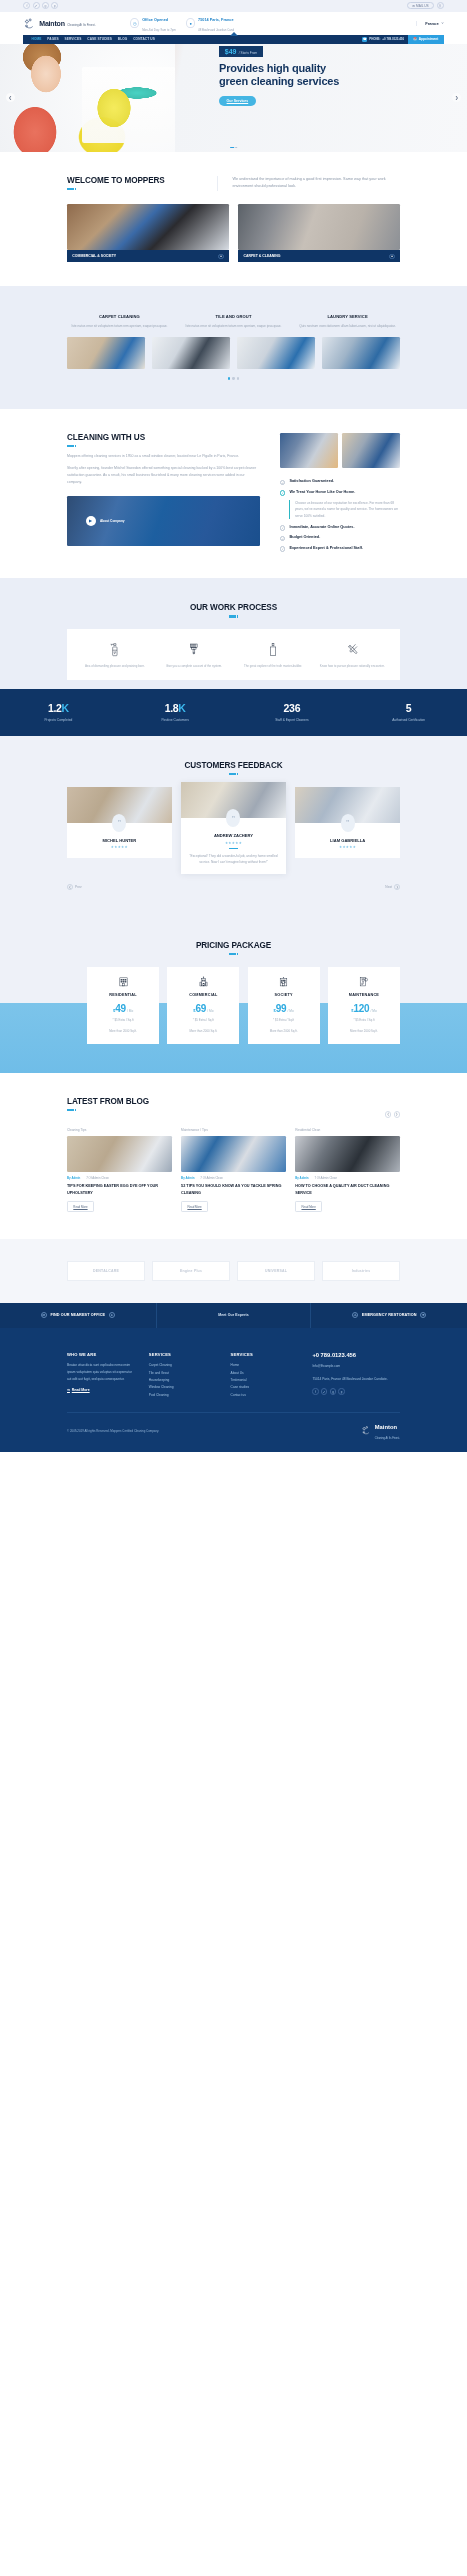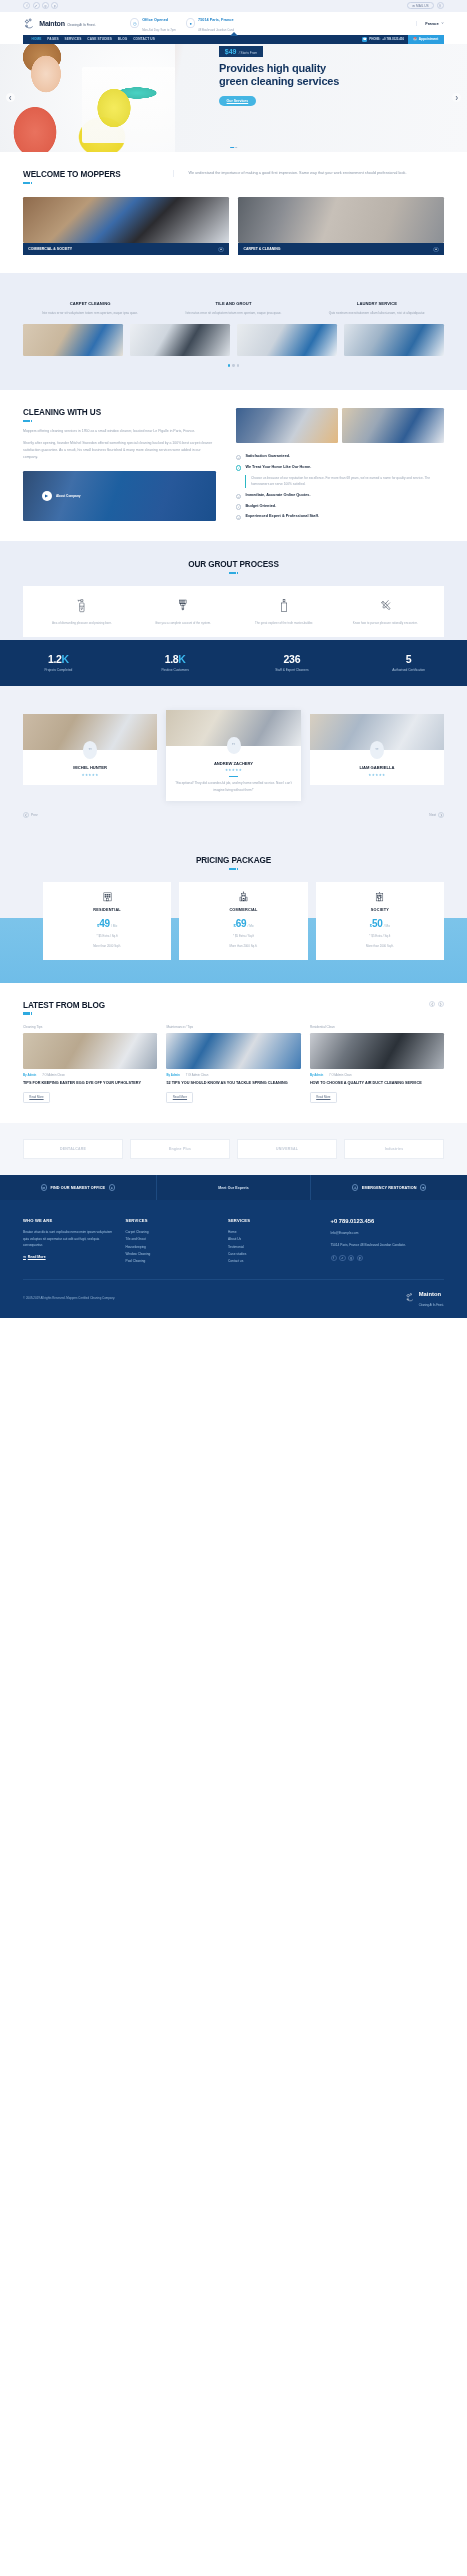--- a/index.html
+++ b/index.html
@@ -1,21 +1,21 @@
 <!DOCTYPE html>
 <html style="font-size:9.3px"><head>
 <meta charset="utf-8">
 <style>
   * { box-sizing: border-box; margin:0; padding:0; }
   body {
     width:467px; margin:0 auto; background:#ffffff;
     font-family:"Liberation Sans", sans-serif; color:#333;
     -webkit-font-smoothing:antialiased;
   }
-  .wrap { width:421px; margin:3px auto; }
+  .wrap { width:333px; margin:9px auto; }
 
   
   .topbar { background:#eef1f8; height:11.7px; display:flex; align-items:center; padding:0 23.4px; }
   .social { display:flex; gap:2.3px; }
   .soc { width:7px;height:7px;border:0.6px solid #c9d2e4;border-radius:50%;display:flex;align-items:center;justify-content:center;
          font-size:3.5px;color:#8d9ab5;background:#f4f6fb;}
   .topright { margin-left:auto; display:flex; gap:2.9px; align-items:center; }
   .tr-btn { border:0.6px solid #c9d2e4;border-radius:5.3px;padding:0.6px 4.1px;font-size:3.2px;color:#6f7d99;display:flex;gap:1.2px;align-items:center;}
   .tr-ico { width:7px;height:7px;border:0.6px solid #c9d2e4;border-radius:50%;display:flex;align-items:center;justify-content:center;font-size:3.5px;color:#8d9ab5;}
 
@@ -174,21 +174,21 @@
   .p-ico { height:13px; display:flex; align-items:center; justify-content:center; color:#1d2a3d; }
   .p-name { font-size:3.8px; font-weight:700; color:#101b2d; margin-top:5.3px; letter-spacing:0.2px; }
   .p-price { margin-top:5.8px; display:flex; align-items:baseline; justify-content:center; color:#2eaae0; }
   .p-price .cur { font-size:4.1px; font-weight:700; }
   .p-price .amt { font-size:10px; font-weight:700; letter-spacing:-0.3px; }
   .p-price .per { font-size:3.2px; color:#9fb6c6; margin-left:1.2px; }
   .p-l { font-size:2.9px; color:#a3adbb; line-height:2; margin-top:4.7px; }
 
   
   .blog { padding:15px 0 17.5px; }
-  .blog-head { display:flex; align-items:flex-start; }
+  .blog-head { display:flex; align-items:flex-start;flex-direction:column; }
   .blog-nav { margin-left:auto; display:flex; gap:2.3px; }
   .blog-nav i { width:6.4px;height:6.4px;border:0.6px solid #d6dde8;border-radius:50%;display:flex;align-items:center;justify-content:center;font-size:2.9px;color:#9aa5b5;font-style:normal;}
   .bcards { display:flex; gap:9.3px; margin-top:10.5px; }
   .bcard { flex:1; }
   .bcat { font-size:3.2px; color:#9aa5b5; }
   .bimg { height:36px; margin-top:3.5px; border-radius:1.2px; }
   .bi1{background:linear-gradient(120deg,#cfc3ae 0%,#b5a territory 0%,#b9a88f 40%,#e5e8ec 75%,#9aa7b6 100%);}
   .bi1{background:linear-gradient(120deg,#cfc3ae 0%,#b9a88f 40%,#e5e8ec 75%,#9aa7b6 100%);}
   .bi2{background:linear-gradient(120deg,#e2e5ea 0%,#2d6aa4 30%,#d9dde3 60%,#3f7ab4 100%);}
   .bi3{background:linear-gradient(120deg,#c9ccd2 0%,#6d747d 30%,#2b3138 60%,#aeb4bc 100%);}
@@ -434,21 +434,21 @@
           <span class="t">Experienced Expert &amp; Professional Staff.</span>
         </div>
       </div>
     </div>
   </div>
 </div>
 
 <div class="wp">
   <div class="wrap">
     <div class="center">
-      <div class="stitle">OUR GROUT PROCESS</div>
+      <div class="stitle">OUR WORK PROCESS</div>
       <div class="sbar">
           <i></i>
           <i></i>
         </div>
     </div>
     <div class="wp-card">
       <div class="wp-col">
         <div class="wp-ico">
           <svg viewBox="0 0 32 40" width="11.7" height="15" fill="none" stroke="#1d2a3d" stroke-width="1.3">
             <path d="M13 4h6v5h-6z"></path>
@@ -509,20 +509,27 @@
     </div>
     <div class="cnt">
       <div class="n"><span>5</span><em></em></div>
       <div class="l">Authorised Certification</div>
     </div>
   </div>
 </div>
 
 <div class="fb">
   <div class="wrap">
+    <div class="center">
+      <div class="stitle">CUSTOMERS FEEDBACK</div>
+      <div class="sbar">
+          <i></i>
+          <i></i>
+        </div>
+    </div>
     <div class="fb-cards">
       <div class="fb-card">
         <div class="fb-img fbi1"></div>
         <div class="quote">”</div>
         <div class="fb-name">MICHEL HUNTER</div>
         <div class="stars">★★★★★</div>
       </div>
       <div class="fb-card mid">
         <div class="fb-img fbi2"></div>
         <div class="quote">”</div>
@@ -613,21 +620,39 @@
               <rect x="13.5" y="11" width="3" height="3"></rect>
               <rect x="18" y="11" width="3" height="3"></rect>
             <rect x="9" y="16" width="3" height="3"></rect>
               <rect x="18" y="16" width="3" height="3"></rect>
               <rect x="13" y="20" width="4" height="7"></rect>
           </svg>
         </div>
         <div class="p-name">SOCIETY</div>
         <div class="p-price">
           <span class="cur">$</span>
-          <span class="amt">50</span>
+          <span class="amt">99</span>
+          <span class="per">/ Mo</span>
+        </div>
+        <div class="p-l">* $5 Extra / Sq.ft</div>
+        <div class="p-l">More than 2000 Sq.ft.</div>
+      </div>
+      <div class="pcard">
+        <div class="p-ico">
+          <svg viewBox="0 0 30 30" width="11" height="11" fill="none" stroke="#1d2a3d" stroke-width="1.2">
+            <rect x="6" y="4" width="15" height="23"></rect>
+              <path d="M9 8h9M9 20h7M9 23h5"></path>
+            <path d="M11 11l3 7 3-7a3 3 0 0 0-6 0z"></path>
+              <circle cx="22" cy="10" r="4"></circle>
+          </svg>
+        </div>
+        <div class="p-name">MAINTENANCE</div>
+        <div class="p-price">
+          <span class="cur">$</span>
+          <span class="amt">120</span>
           <span class="per">/ Mo</span>
         </div>
         <div class="p-l">* $5 Extra / Sq.ft</div>
         <div class="p-l">More than 2000 Sq.ft.</div>
       </div>
     </div>
   </div>
 </div>
 
 <div class="blog">

